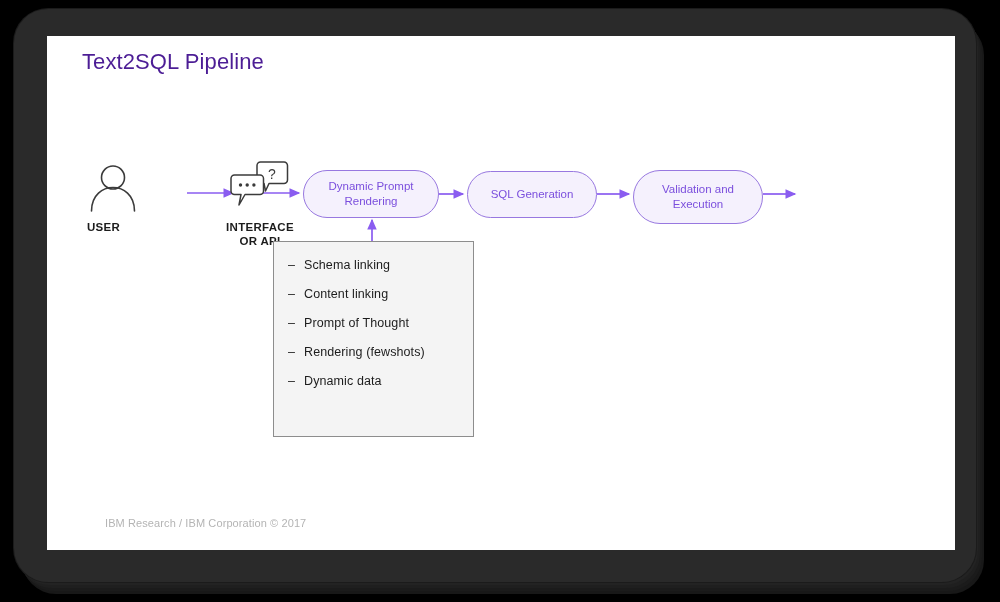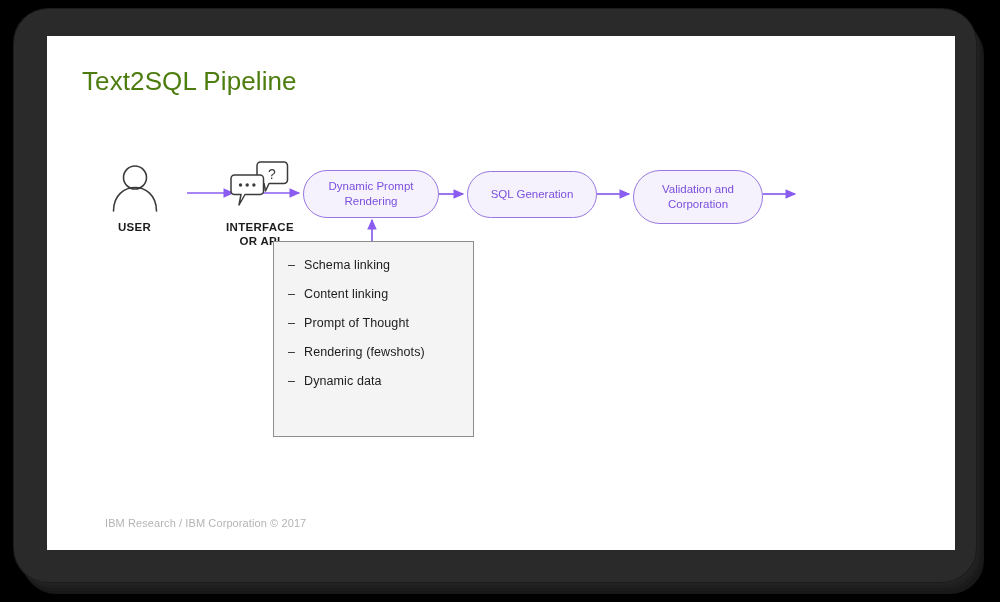--- a/index.html
+++ b/index.html
@@ -39,24 +39,24 @@
     top: 27px;
     width: 908px;
     height: 514px;
     background: #ffffff;
     overflow: hidden;
   }
 
   #page-title {
     position: absolute;
     left: 35px;
-    top: 30px;
-    font-size: 26px;
+    top: 13px;
+    font-size: 22px;
     font-weight: 400;
-    color: #4d7c0f;
+    color: #4c1d95;
     letter-spacing: 0.1px;
     white-space: nowrap;
   }
 
   #slide-footer {
     position: absolute;
     left: 58px;
     top: 481px;
     font-size: 11px;
     color: #b4b4b4;
@@ -72,21 +72,21 @@
     width: 908px;
     height: 514px;
   }
 
   
   #user-node {
     position: absolute;
     left: 40px;
     top: 125px;
     width: 95px;
-    text-align: center;
+    text-align: left;
   }
   #user-node .glyph { height: 52px; }
   .node-label {
     font-size: 11.5px;
     font-weight: 700;
     color: #1c1c1c;
     letter-spacing: 0.3px;
     line-height: 13.5px;
     margin-top: 8px;
   }
@@ -219,21 +219,21 @@
     <div class="pill" id="pill-dynamic-prompt">
       <div>
         <div>Dynamic Prompt</div>
         <div>Rendering</div>
       </div>
     </div>
 
     <div class="pill" id="pill-validation">
       <div>
         <div>Validation and</div>
-        <div>Corporation</div>
+        <div>Execution</div>
       </div>
     </div>
 
 
     <div id="details-box">
       <div class="detail-item">
         <span class="detail-dash">–</span>
         <span>Schema linking</span>
       </div>
       <div class="detail-item">

